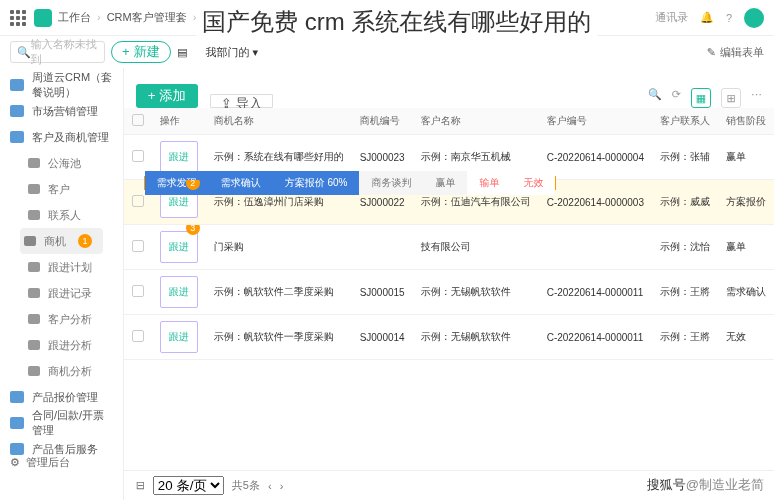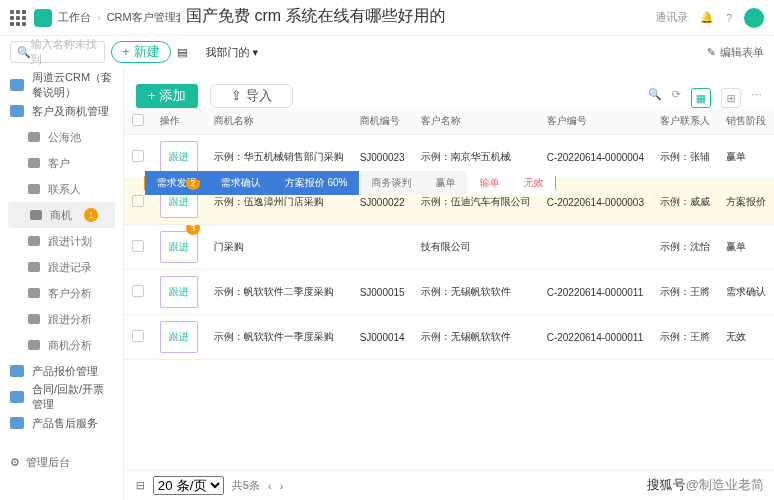--- a/index.html
+++ b/index.html
@@ -3,41 +3,41 @@
 <meta charset="utf-8">
 <style>
 *{box-sizing:border-box;margin:0;padding:0;font-family:-apple-system,"Microsoft YaHei",sans-serif}
 body{width:774px;height:500px;background:#fff;font-size:11px;color:#333;overflow:hidden;position:relative}
 .top{height:36px;display:flex;align-items:center;padding:0 10px;border-bottom:1px solid #eee}
 .apps{width:16px;height:16px;display:grid;grid-template:repeat(3,4px)/repeat(3,4px);gap:2px;margin-right:8px}
 .apps span{background:#666;border-radius:1px}
 .logo{width:18px;height:18px;background:#1abc9c;border-radius:4px;margin-right:6px}
 .crumb{color:#555}
 .crumb .sep{color:#bbb;margin:0 6px}
-.overlay{position:absolute;left:180px;top:4px;font-size:16px;font-weight:500;background:rgba(255,255,255,.9);padding:2px 6px}
+.overlay{position:absolute;left:196px;top:4px;font-size:24px;font-weight:500;background:rgba(255,255,255,.9);padding:2px 6px}
 .top-r{margin-left:auto;display:flex;align-items:center;gap:12px;color:#999}
 .avatar{width:20px;height:20px;background:#1abc9c;border-radius:50%}
 .sub{height:32px;display:flex;align-items:center;padding:0 10px;gap:6px}
 .search{flex:0 0 95px;height:22px;border:1px solid #ddd;border-radius:3px;padding:0 6px;color:#bbb;display:flex;align-items:center}
 .new{height:22px;padding:0 10px;border:1px solid #1abc9c;color:#1abc9c;border-radius:11px;background:#fff}
 .dept{font-weight:500;margin-left:12px}
 .sub-r{margin-left:auto;color:#666;display:flex;align-items:center;gap:4px}
 .body{display:flex;height:432px}
 .side{width:172px;border-right:1px solid #eee;overflow-y:auto;padding:4px 0}
 .si{display:flex;align-items:center;height:26px;padding:0 10px;gap:8px;color:#555;cursor:pointer}
 .si.sub2{padding-left:28px;color:#777}
-.si.act{background:#f0f0f0;border-radius:4px;margin:0 8px;padding-left:22px}
+.si.act{background:#f0f0f0;border-radius:4px;margin:0 20px;padding-left:4px}
 .si .ic{width:14px;height:12px;background:#5a9bd5;border-radius:2px;flex-shrink:0}
 .si.sub2 .ic{background:#999;width:12px;height:10px}
 .si.act .ic{background:#888}
 .badge{width:14px;height:14px;background:#f90;color:#fff;border-radius:50%;font-size:9px;display:flex;align-items:center;justify-content:center;margin-left:4px}
 .main{flex:1;display:flex;flex-direction:column;position:relative}
 .toolbar{height:40px;display:flex;align-items:flex-end;padding:0 12px;gap:12px}
 .add{background:#1abc9c;color:#fff;border:none;height:24px;padding:0 12px;border-radius:3px}
-.imp{background:#fff;border:1px solid #ddd;height:24px;padding:0 20px;border-radius:7px;color:#555}
+.imp{background:#fff;border:1px solid #ddd;height:14px;padding:0 10px;border-radius:1px;color:#555}
 .tb-r{margin-left:auto;display:flex;gap:10px;color:#999}
 .ibox{width:20px;height:20px;border:1px solid #ddd;border-radius:3px;display:flex;align-items:center;justify-content:center}
 .ibox.on{border-color:#1abc9c;color:#1abc9c}
 table{width:100%;border-collapse:collapse;font-size:10px}
 th,td{text-align:left;padding:6px 8px;border-bottom:1px solid #f0f0f0;white-space:nowrap;overflow:hidden}
 th{color:#666;font-weight:400;background:#fafafa}
 .cb{width:12px;height:12px;border:1px solid #ccc;border-radius:2px;display:inline-block}
 .push{border:1px solid #c4b5fd;color:#1abc9c;background:#fff;padding:8px 8px;border-radius:2px;font-size:10px}
 tr.hl{background:#fffbe6}
 .flow{position:absolute;top:108px;left:20px;height:14px;display:flex;align-items:center;font-size:10px;border:1px solid #f90;background:#fff;z-index:5}
@@ -87,20 +87,24 @@
 </div>
 
 <div class="body">
   <div class="side" id="side">
       <div class="si">
         <span class="ic"></span>
         <span>周道云CRM（套餐说明）</span>
       </div>
       <div class="si">
         <span class="ic"></span>
+        <span>市场营销管理</span>
+      </div>
+      <div class="si">
+        <span class="ic"></span>
         <span>客户及商机管理</span>
       </div>
       <div class="si sub2">
         <span class="ic"></span>
         <span>公海池</span>
       </div>
       <div class="si sub2">
         <span class="ic"></span>
         <span>客户</span>
       </div>
@@ -168,21 +172,21 @@
             <th>客户名称</th>
             <th>客户编号</th>
             <th>客户联系人</th>
             <th>销售阶段</th>
           </tr>
         </thead>
       <tbody id="tb">
           <tr>
             <td><span class="cb"></span></td>
             <td style="position:relative"><button class="push">跟进</button></td>
-            <td>示例：华五机械销售部门采购</td>
+            <td>示例：系统在线有哪些好用的</td>
             <td>SJ000023</td>
             <td>示例：南京华五机械</td>
             <td>C-20220614-0000004</td>
             <td>示例：张辅</td>
             <td>赢单</td>
           </tr>
           <tr class="hl">
             <td><span class="cb"></span></td>
             <td style="position:relative"><button class="push">跟进</button><span class="badge2" style="top:-4px;left:34px">2</span></td>
             <td>示例：伍逸漳州门店采购</td>

